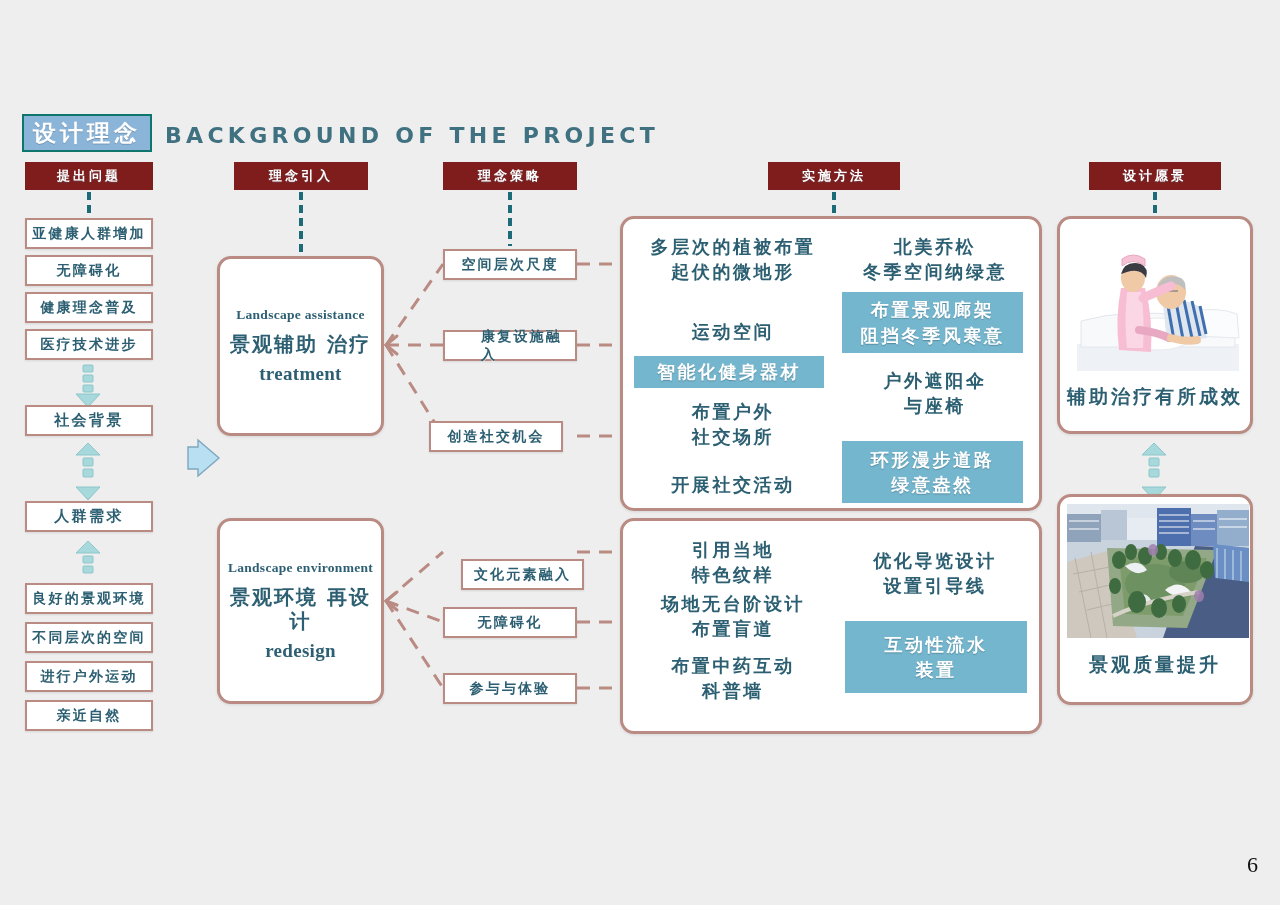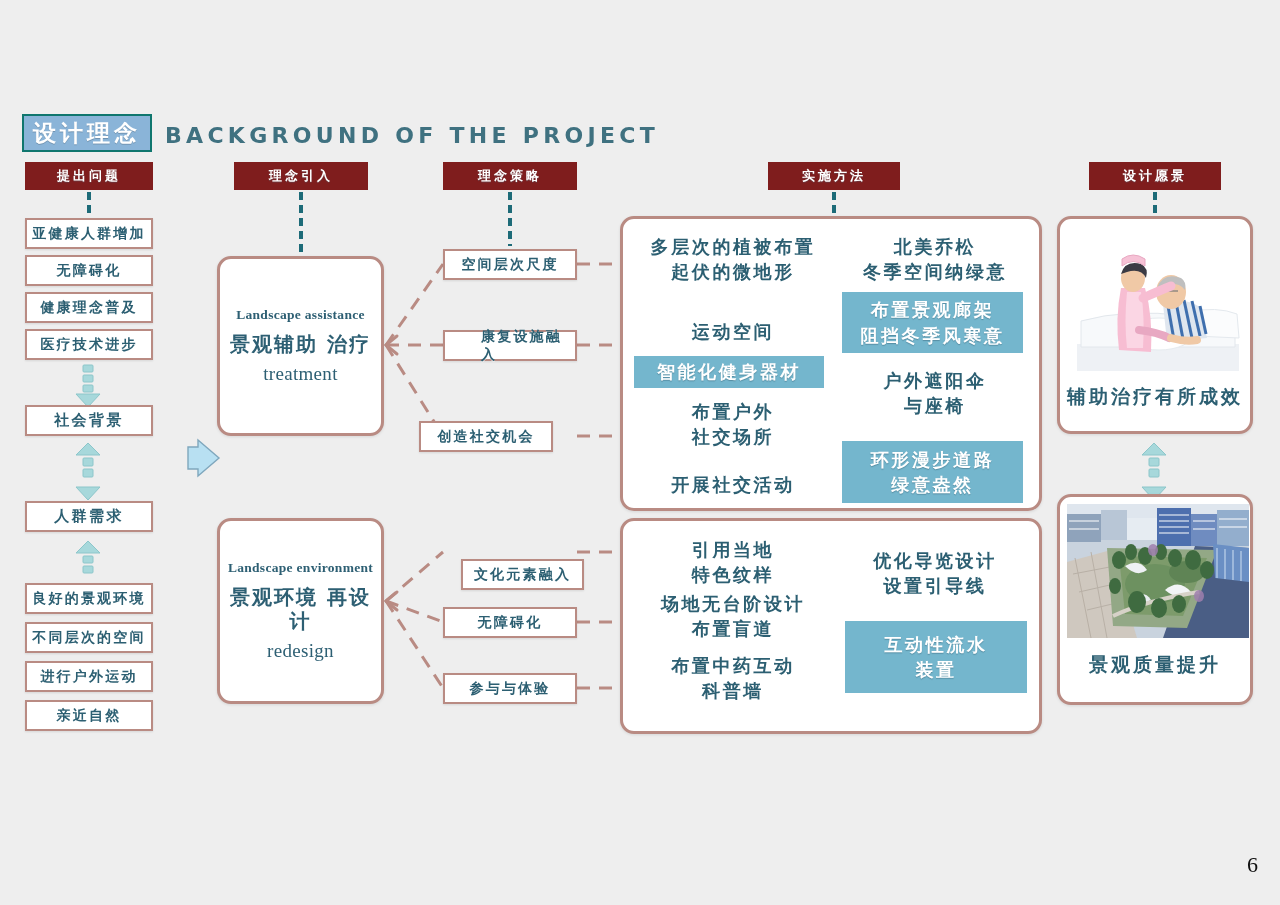--- a/index.html
+++ b/index.html
@@ -81,21 +81,21 @@
     font-weight:700;font-size:13.5px;letter-spacing:.3px;
   }
   .concept .cn{
     font-family:"DejaVu Sans", sans-serif;
     font-weight:700;font-size:20px;letter-spacing:2px;line-height:1.22;
     margin:9px 0 7px;
     text-shadow:0 1px 0 rgba(255,255,255,.8);
   }
   .concept .en2{
     font-family:"Liberation Serif", serif;
-    font-weight:400;font-size:19px;letter-spacing:.3px;
+    font-weight:700;font-size:19px;letter-spacing:.3px;
   }
 
   
   .ctext{
     color:#2c5f72;font-family:"DejaVu Sans", sans-serif;
     font-weight:700;font-size:18px;letter-spacing:2.6px;line-height:1.38;
     text-align:center;
     text-shadow:0 1px 0 rgba(255,255,255,.75);
     white-space:pre-line;
   }
@@ -223,21 +223,21 @@
 
   <div class="abs card concept" style="left:217px;top:518px;width:167px;height:186px;">
     <div class="en">Landscape environment</div>
     <div class="cn">景观环境
 再设计</div>
     <div class="en2">redesign</div>
   </div>
 
   <div class="abs rbox small" style="left:443px;top:249px;width:134px;height:31px;">空间层次尺度</div>
   <div class="abs rbox small" style="left:443px;top:330px;width:134px;height:31px;padding-left:36px;">康复设施融入</div>
-  <div class="abs rbox small" style="left:419px;top:421px;width:134px;height:31px;">创造社交机会</div>
+  <div class="abs rbox small" style="left:429px;top:421px;width:134px;height:31px;">创造社交机会</div>
 
   <div class="abs rbox small" style="left:443px;top:559px;width:123px;height:31px;margin-left:18px;">文化元素融入</div>
   <div class="abs rbox small" style="left:443px;top:607px;width:134px;height:31px;">无障碍化</div>
   <div class="abs rbox small" style="left:443px;top:673px;width:134px;height:31px;">参与与体验</div>
 
   <div class="abs card" style="left:620px;top:216px;width:422px;height:295px;">
     <div class="abs ctext" style="left:10px;top:16px;width:200px;">多层次的植被布置
 起伏的微地形</div>
     <div class="abs chl" style="left:11px;top:137px;width:190px;height:32px;">智能化健身器材</div>
     <div class="abs ctext" style="left:10px;top:101px;width:200px;">运动空间</div>

